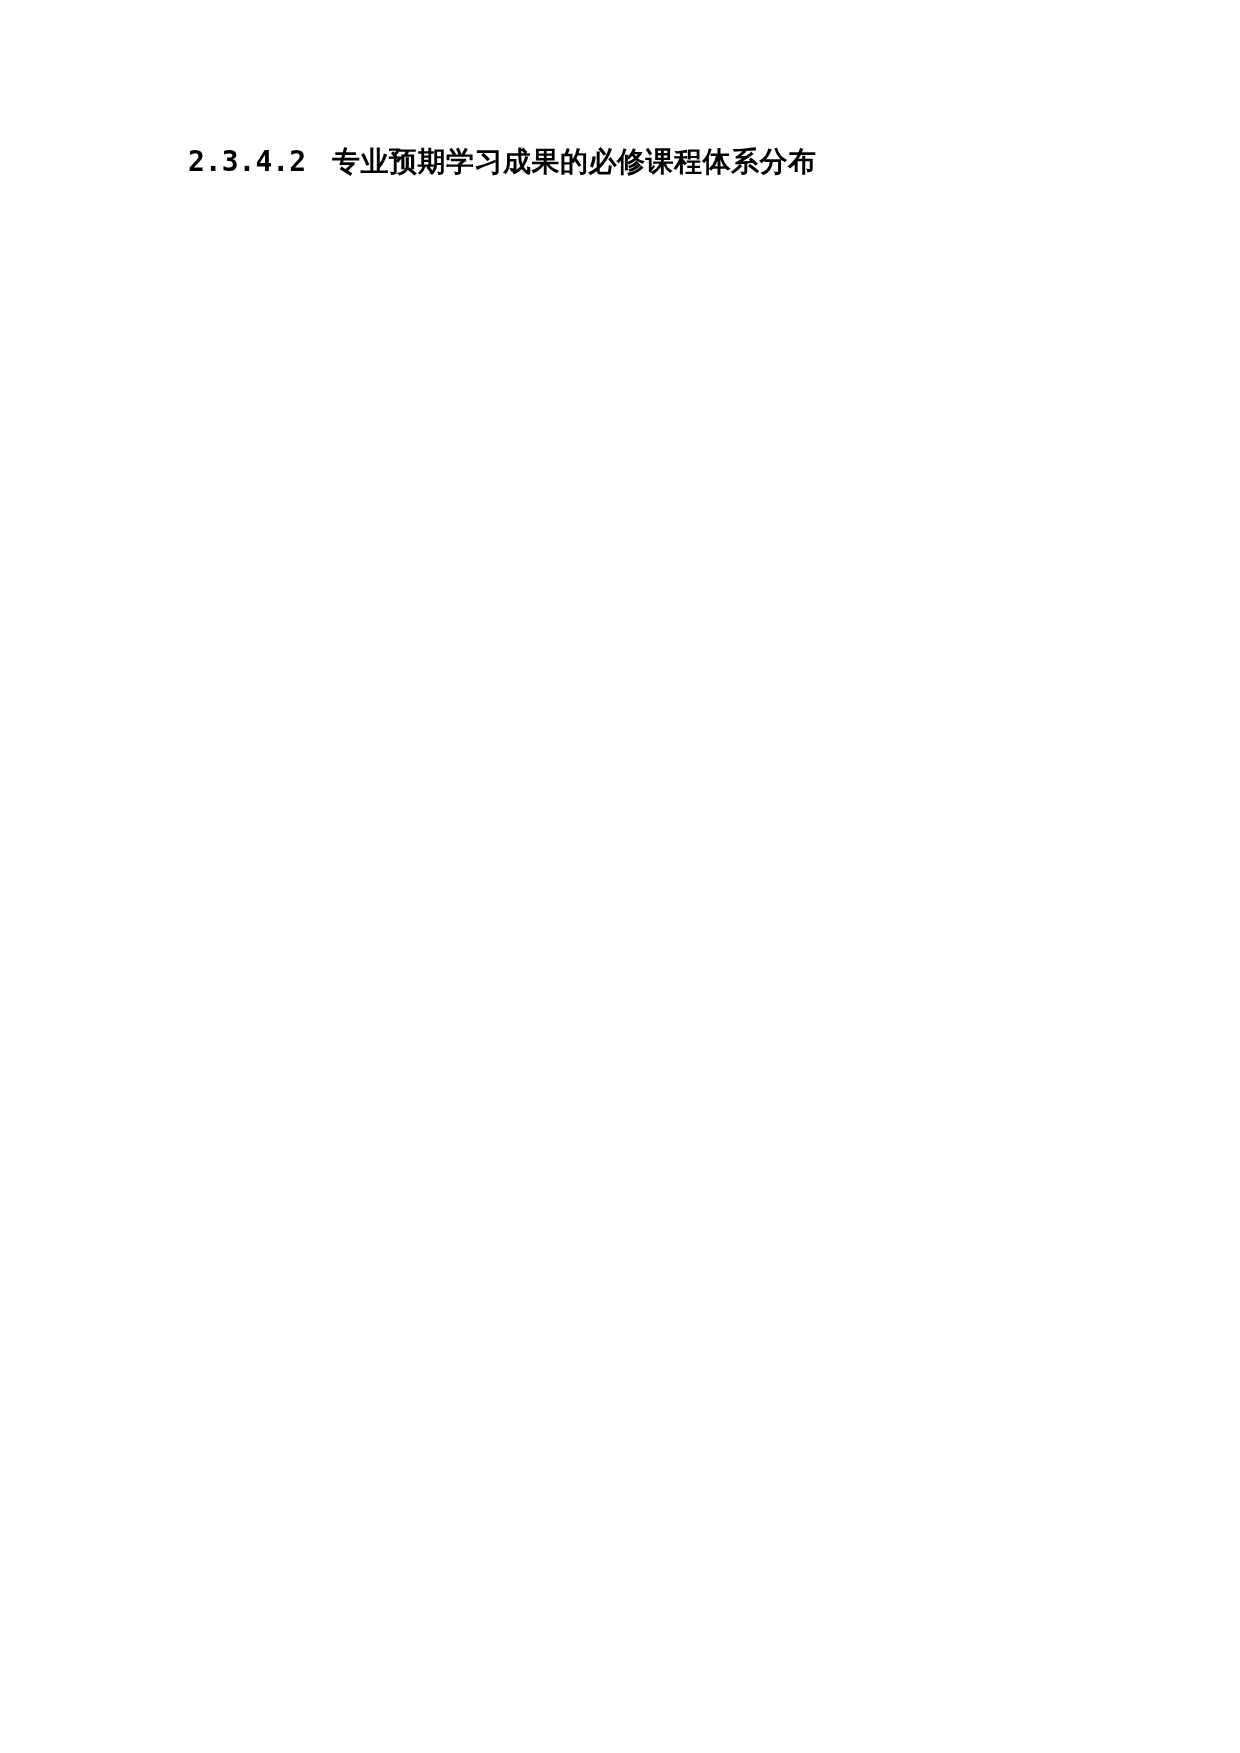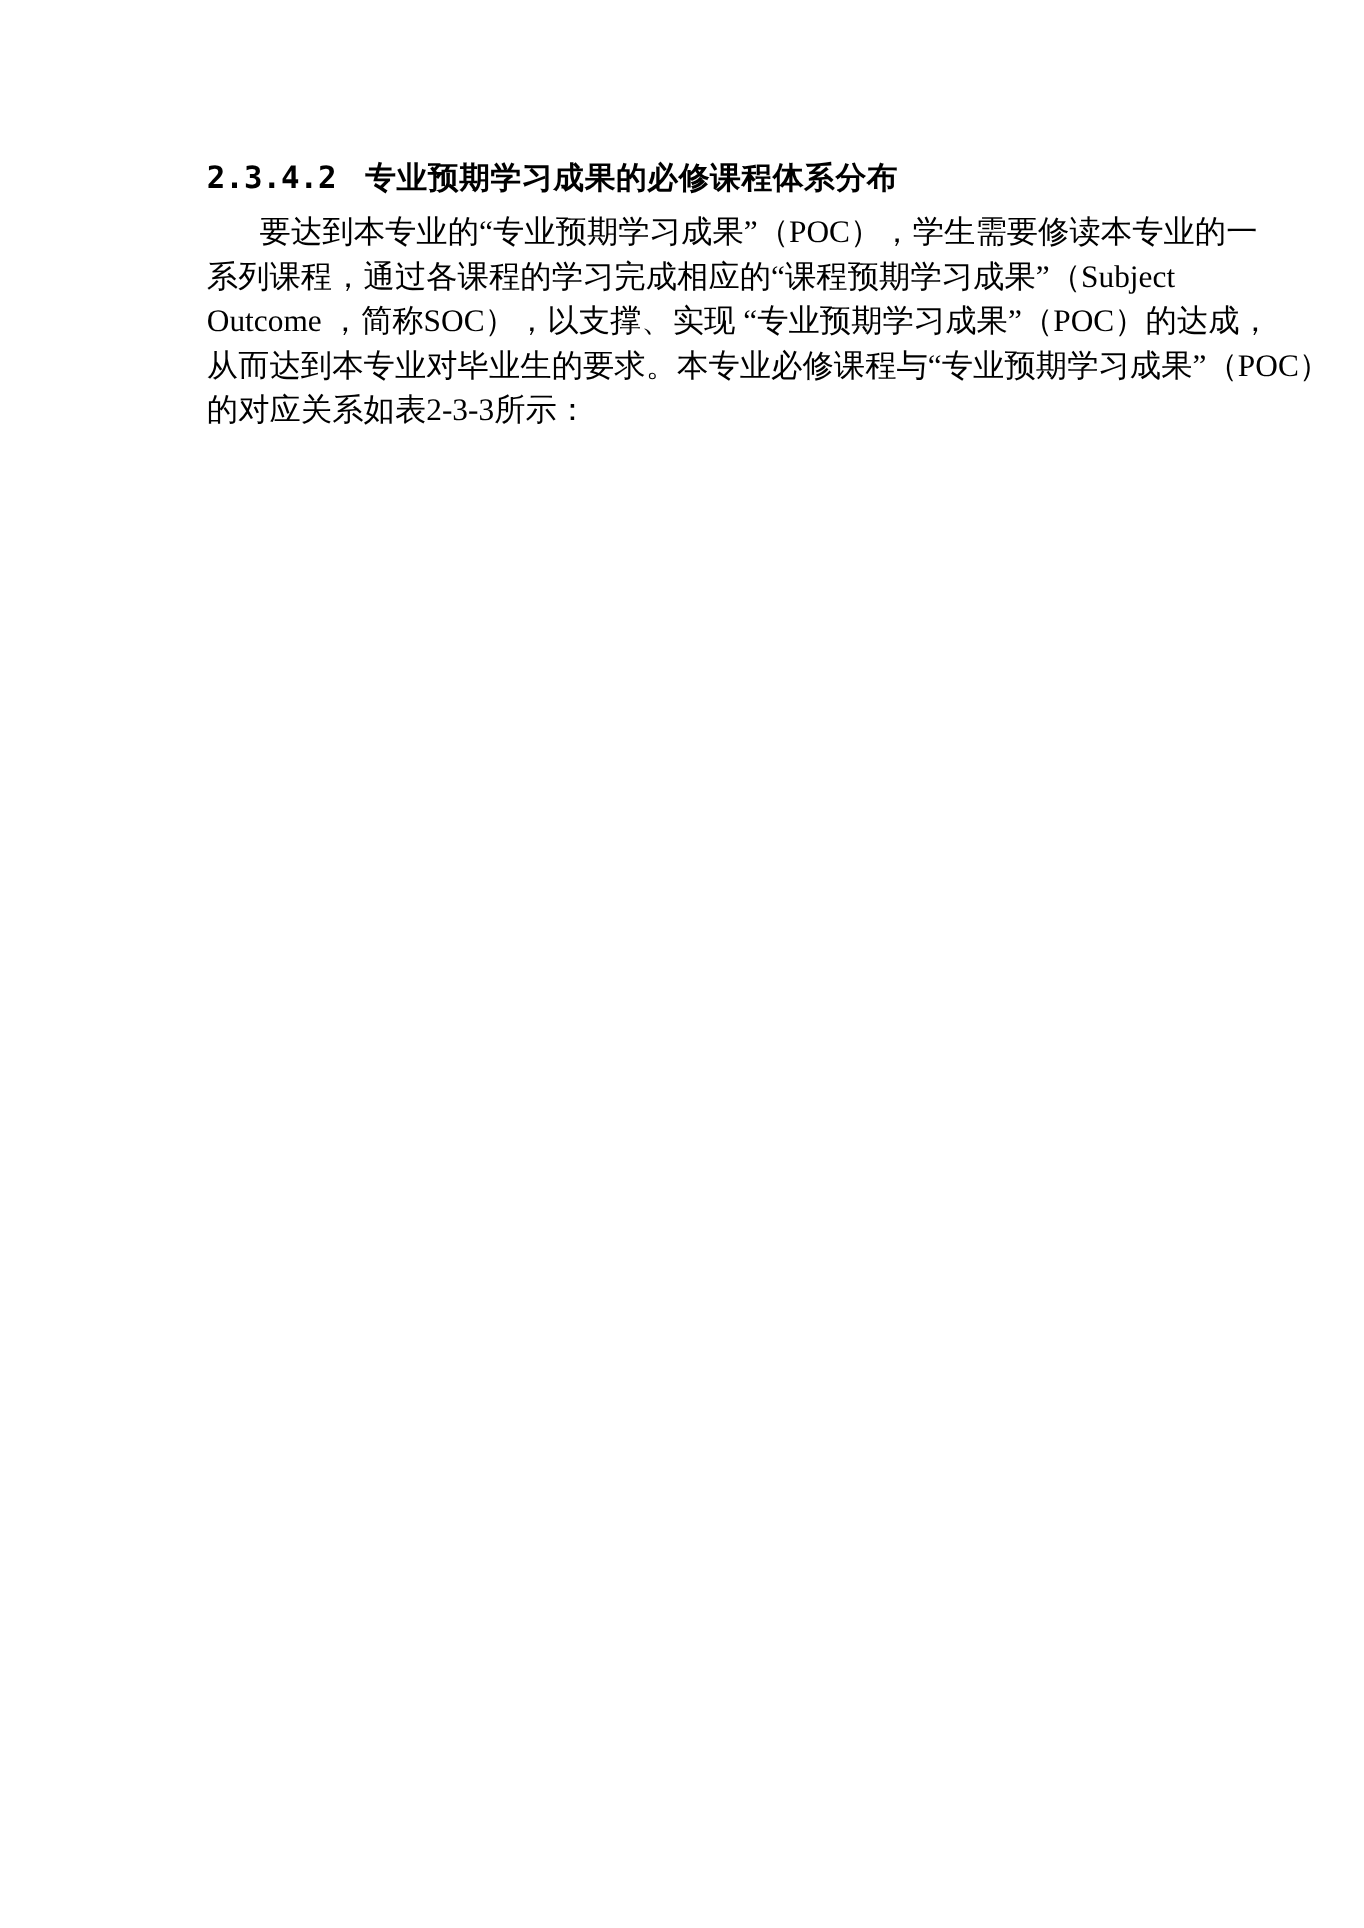--- a/index.html
+++ b/index.html
@@ -66,23 +66,16 @@
 </style>
 </head>
 <body>
 
 <div class="page">
 
   <h2 class="heading">
     <span class="num">2.3.4.2</span><span class="gap"></span><span>专业预期学习成果的必修课程体系分布</span>
   </h2>
 
-  <div class="para">
-    <div class="line indent">要达到本专业的“专业预期学习成果”（POC），学生需要修读本专业的一</div>
-    <div class="line">系列课程，通过各课程的学习完成相应的“课程预期学习成果”（Subject</div>
-    <div class="line">Outcome ，简称SOC），以支撑、实现 “专业预期学习成果”（POC）的达成，</div>
-    <div class="line">从而达到本专业对毕业生的要求。本专业必修课程与“专业预期学习成果”（POC）</div>
-    <div class="line">的对应关系如表2-3-3所示：</div>
-  </div>
 
   <div class="footer">33</div>
 
 </div>
 
 </body></html>

